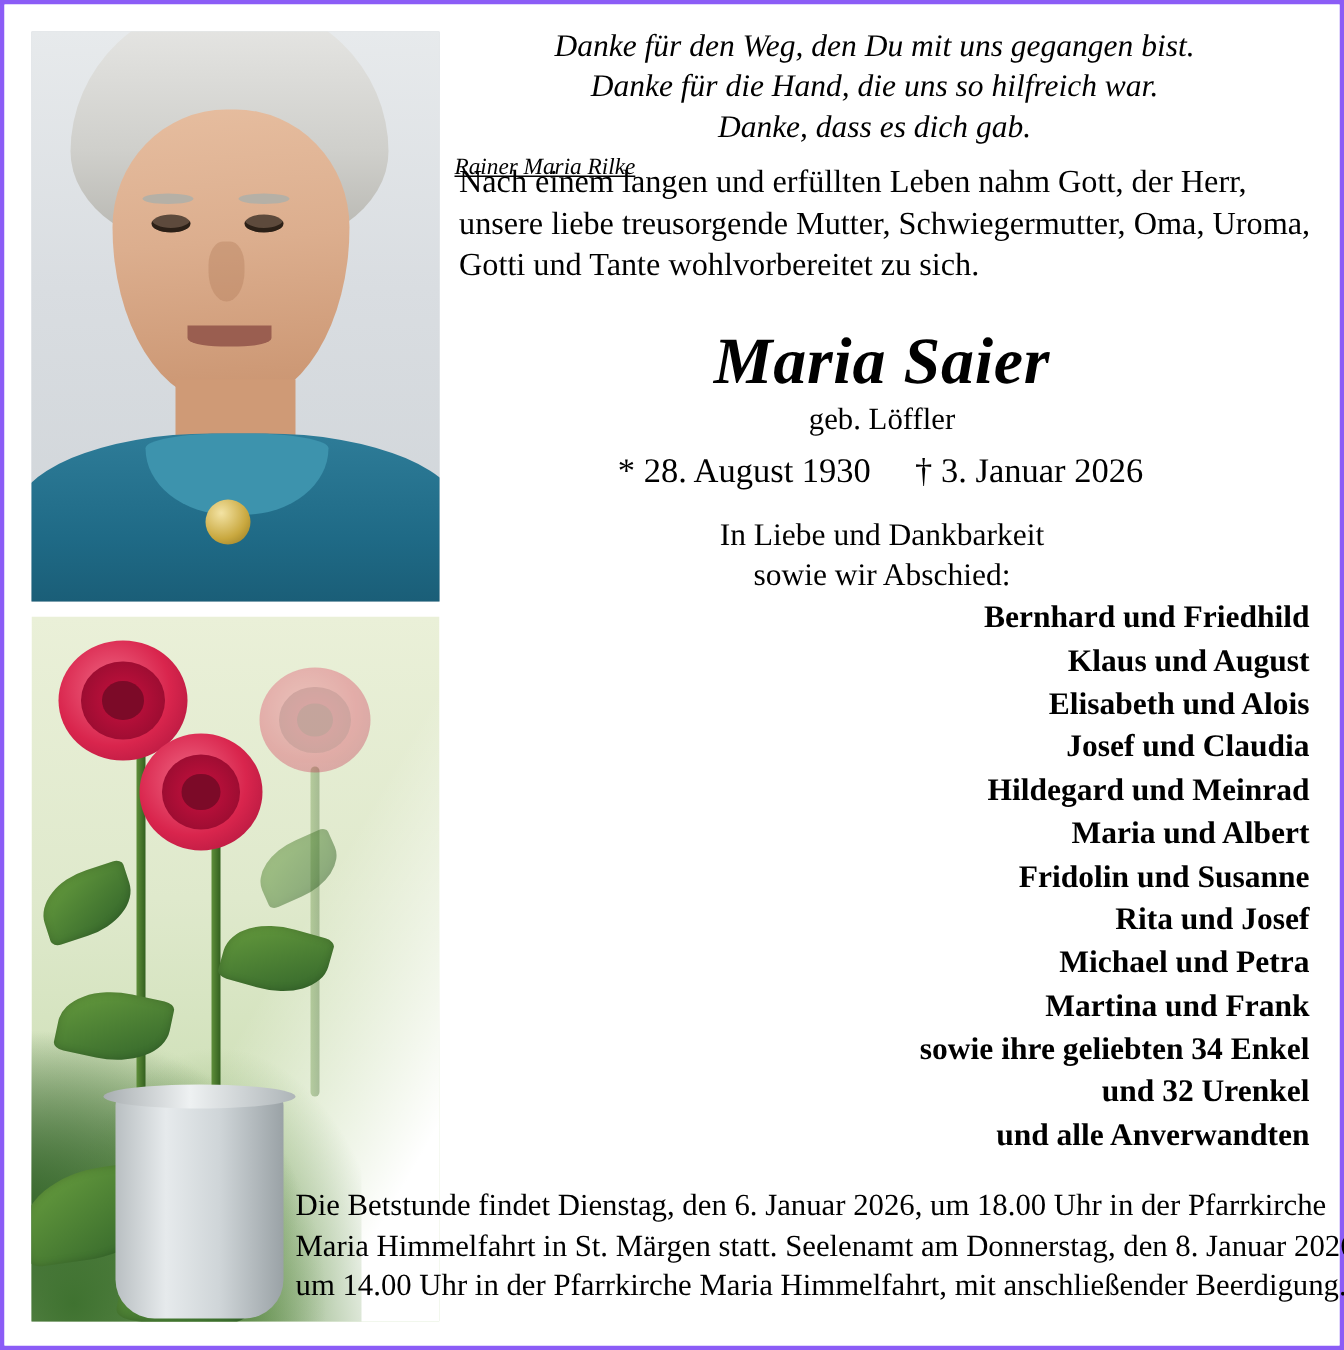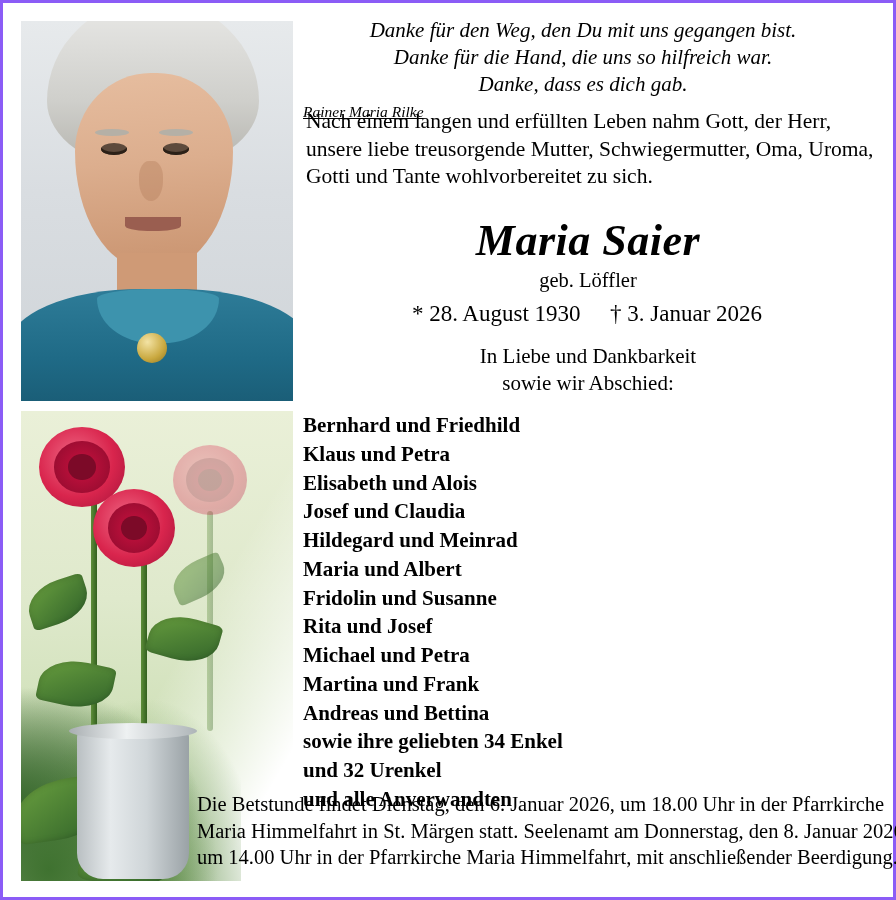--- a/index.html
+++ b/index.html
@@ -280,25 +280,24 @@
     width: 570px;
     text-align: center;
     font-size: 21px;
     line-height: 1.3;
   }
   .mourners {
     position: absolute;
     left: 300px;
     top: 394px;
     width: 570px;
-    text-align: left;
+    text-align: right;
     font-weight: bold;
     font-size: 21px;
     line-height: 1.37;
-    margin-top: 14px;
   }
   .place {
     position: absolute;
     left: 150px;
     top: 560px;
     width: 300px;
     font-size: 20.5px;
     line-height: 1.3;
     text-align: left;
   }
@@ -388,30 +387,29 @@
       <span>† 3. Januar 2026</span>
     </div>
 
     <div class="mourn-head">
       <div>In Liebe und Dankbarkeit</div>
       <div>sowie wir Abschied:</div>
     </div>
 
     <div class="mourners">
       <div>Bernhard und Friedhild</div>
-      <div>Klaus und Petra</div>
+      <div>Klaus und August</div>
       <div>Elisabeth und Alois</div>
       <div>Josef und Claudia</div>
       <div>Hildegard und Meinrad</div>
       <div>Maria und Albert</div>
       <div>Fridolin und Susanne</div>
       <div>Rita und Josef</div>
       <div>Michael und Petra</div>
       <div>Martina und Frank</div>
-      <div>Andreas und Bettina</div>
       <div>sowie ihre geliebten 34 Enkel</div>
       <div>und 32 Urenkel</div>
       <div>und alle Anverwandten</div>
     </div>
 
 
     <div class="footer">Die Betstunde findet Dienstag, den 6. Januar 2026, um 18.00 Uhr in der Pfarrkirche Maria Himmelfahrt in St. Märgen statt. Seelenamt am Donnerstag, den 8. Januar 2026, um 14.00 Uhr in der Pfarrkirche Maria Himmelfahrt, mit anschließender Beerdigung.</div>
 
   </div>
 </div>

